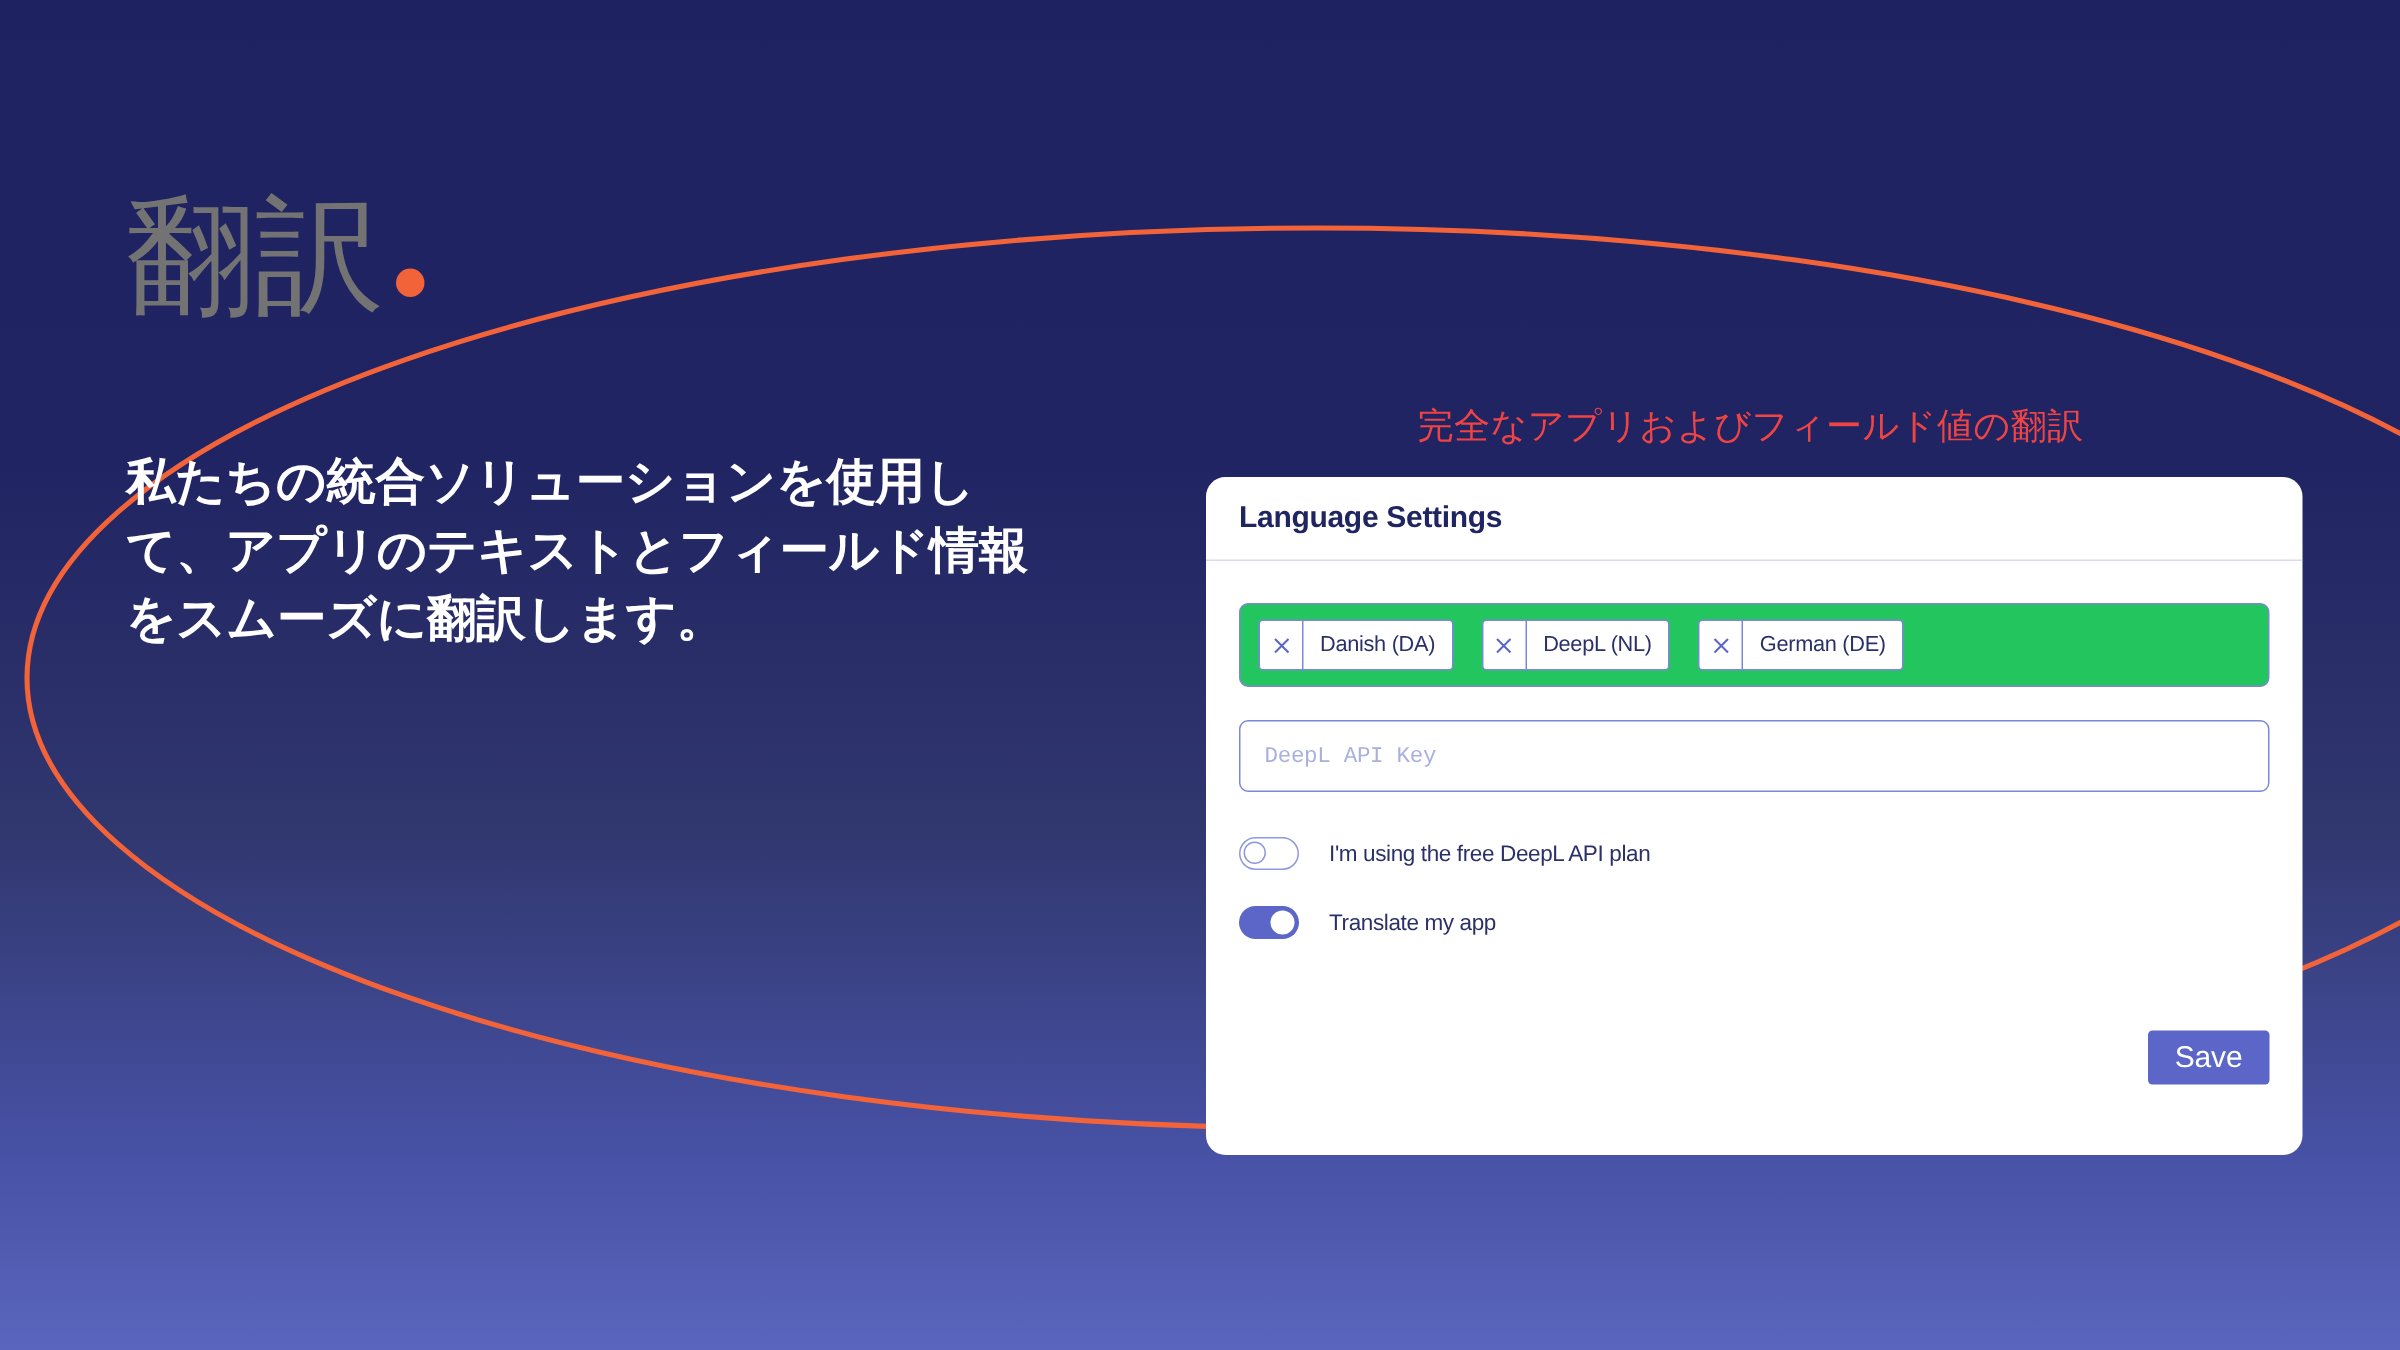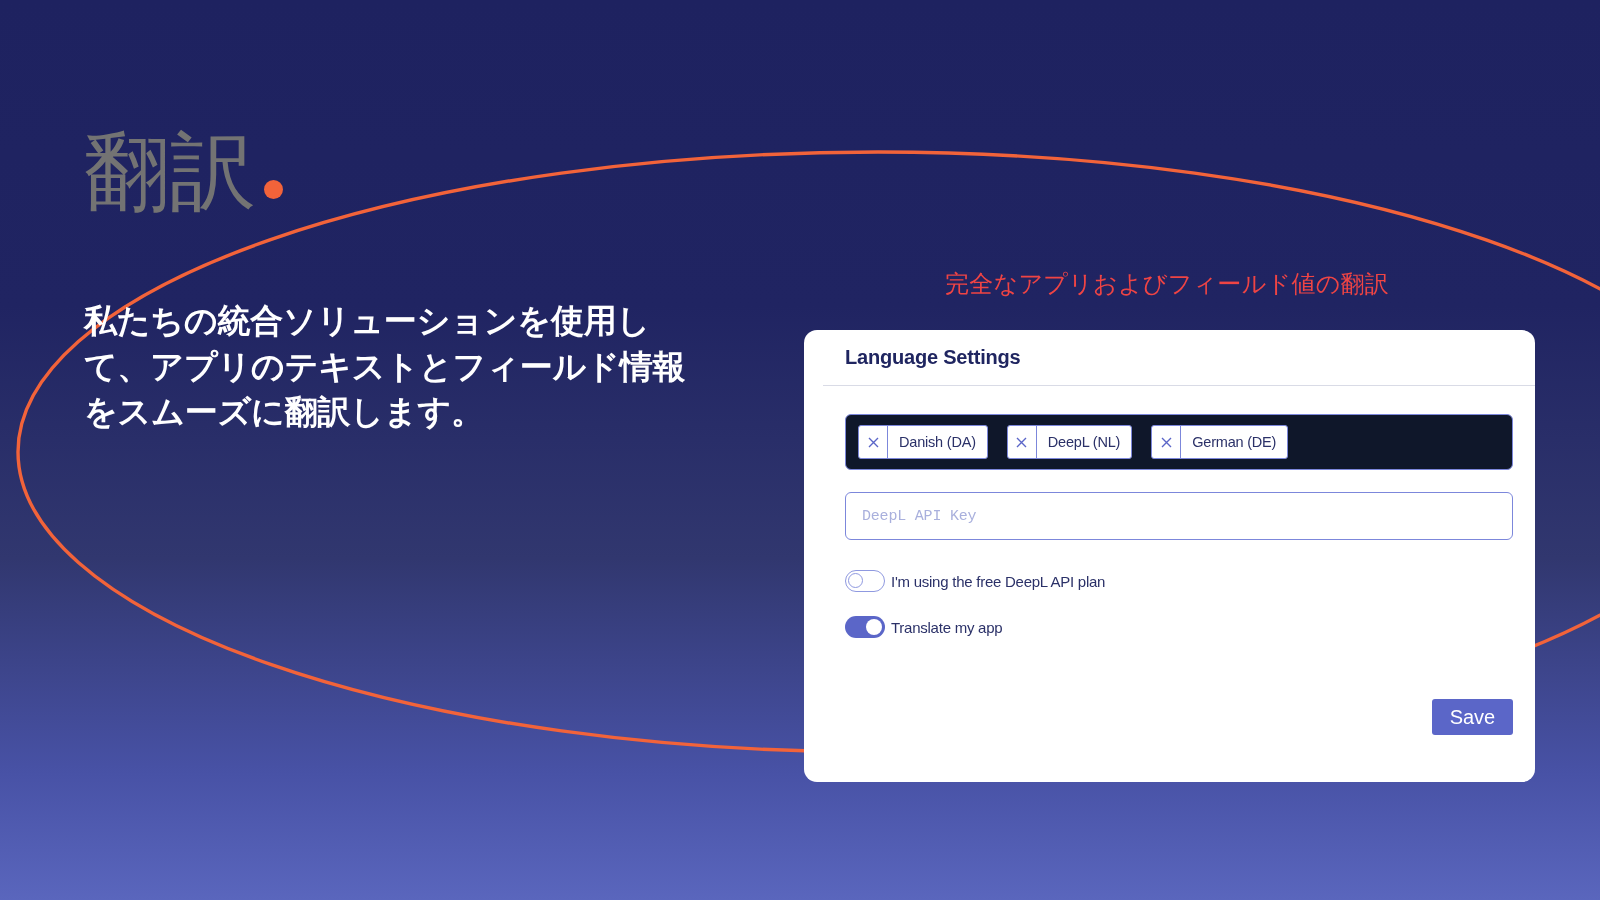--- a/index.html
+++ b/index.html
@@ -71,27 +71,26 @@
     font-size: 24px;
     color: #ef4444;
     letter-spacing: 0.3px;
     white-space: nowrap;
   }
 
   
   .card {
     position: absolute;
     left: 804px;
-    top: 330px;
+    top: 318px;
     width: 731px;
     height: 452px;
     background: #ffffff;
     border-radius: 13px;
     overflow: hidden;
-    padding-left: 19px;
   }
 
   .card-header {
     height: 56px;
     display: flex;
     align-items: center;
     padding: 0 22px;
     border-bottom: 1px solid #d9dbe6;
   }
 
@@ -110,21 +109,21 @@
 
   
   .chips-field {
     border: 1px solid #7c87db;
     border-radius: 6px;
     min-height: 56px;
     padding: 10px 12px;
     display: flex;
     align-items: center;
     gap: 19px;
-    background: #0f172a;
+    background: #22c55e;
   }
 
   .chip {
     display: flex;
     align-items: stretch;
     border: 1px solid #7c87db;
     border-radius: 3px;
     height: 34px;
     overflow: hidden;
     background: #fff;
@@ -168,21 +167,21 @@
     background: #fff;
     outline: none;
     letter-spacing: -0.2px;
   }
   .api-field::placeholder { color: #a9b0dd; }
 
   
   .toggle-row {
     display: flex;
     align-items: center;
-    gap: 6px;
+    gap: 20px;
   }
   .toggle-row.first { margin-top: 30px; }
   .toggle-row.second { margin-top: 24px; }
 
   .switch {
     width: 40px;
     height: 22px;
     border-radius: 11px;
     position: relative;
     flex: none;

